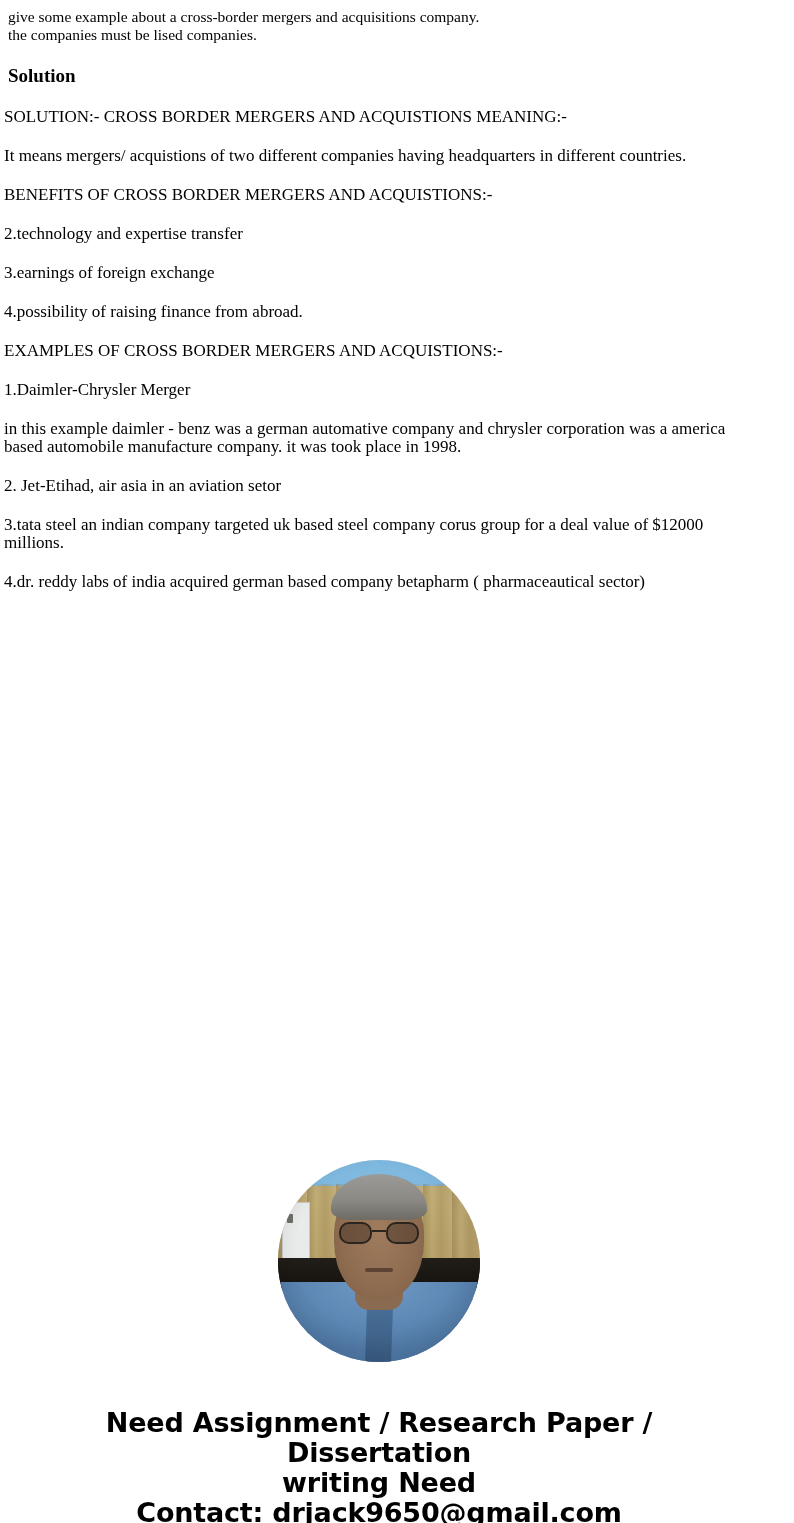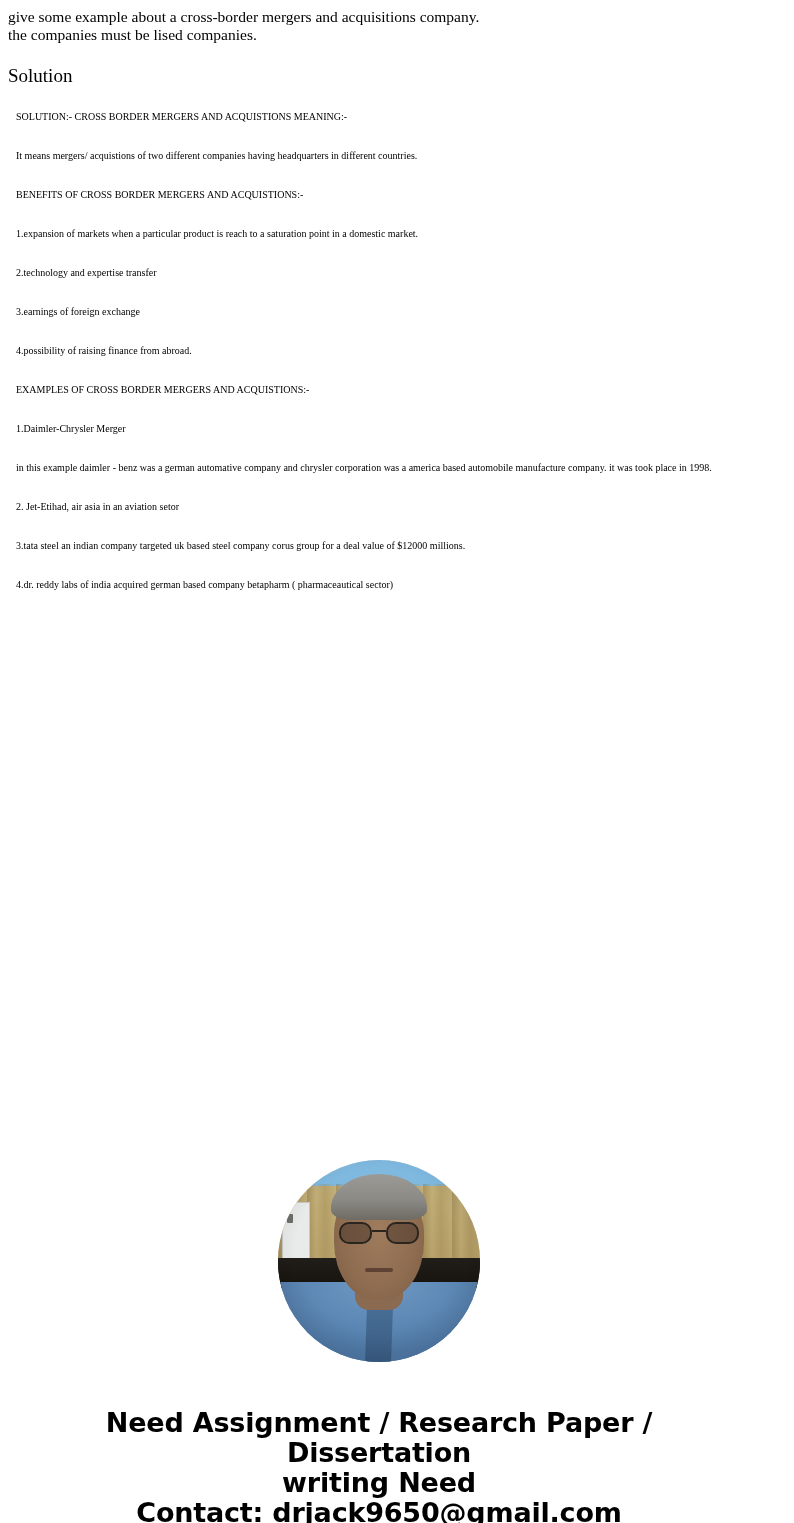--- a/index.html
+++ b/index.html
@@ -32,28 +32,28 @@
   .question-line {
     margin: 0;
     white-space: pre-wrap;
   }
 
   
   .solution-heading {
     margin: 21px 0 0 0;
     padding: 0 8px;
     font-size: 19px;
-    font-weight: normal;
+    font-weight: bold;
     line-height: 22px;
   }
 
   
   .answer-body {
-    padding: 0 16px;
-    font-size: 10px;
+    padding: 0 4px;
+    font-size: 17px;
   }
   .answer-para {
     margin: 0;
     padding-top: 21px;
     line-height: 18px;
   }
 
   
   .promo {
     position: absolute;
@@ -244,21 +244,20 @@
     <p class="question-line">give some example about a cross-border mergers and acquisitions company.</p>
     <p class="question-line">the companies must be lised companies.</p>
   </div>
 
   <h3 class="solution-heading">Solution</h3>
 
   <div class="answer-body">
     <p class="answer-para">SOLUTION:- CROSS BORDER MERGERS AND ACQUISTIONS MEANING:-</p>
     <p class="answer-para">It means mergers/ acquistions of two different companies having headquarters in different countries.</p>
     <p class="answer-para">BENEFITS OF CROSS BORDER MERGERS AND ACQUISTIONS:-</p>
-    <p class="answer-para">1.expansion of markets when a particular product is reach to a saturation point in a domestic market.</p>
     <p class="answer-para">2.technology and expertise transfer</p>
     <p class="answer-para">3.earnings of foreign exchange</p>
     <p class="answer-para">4.possibility of raising finance from abroad.</p>
     <p class="answer-para">EXAMPLES OF CROSS BORDER MERGERS AND ACQUISTIONS:-</p>
     <p class="answer-para">1.Daimler-Chrysler Merger</p>
     <p class="answer-para">in this example daimler - benz was a german automative company and chrysler corporation was a america based automobile manufacture company. it was took place in 1998.</p>
     <p class="answer-para">2. Jet-Etihad, air asia in an aviation setor</p>
     <p class="answer-para">3.tata steel an indian company targeted uk based steel company corus group for a deal value of $12000 millions.</p>
     <p class="answer-para">4.dr. reddy labs of india acquired german based company betapharm ( pharmaceautical sector)</p>
   </div>

